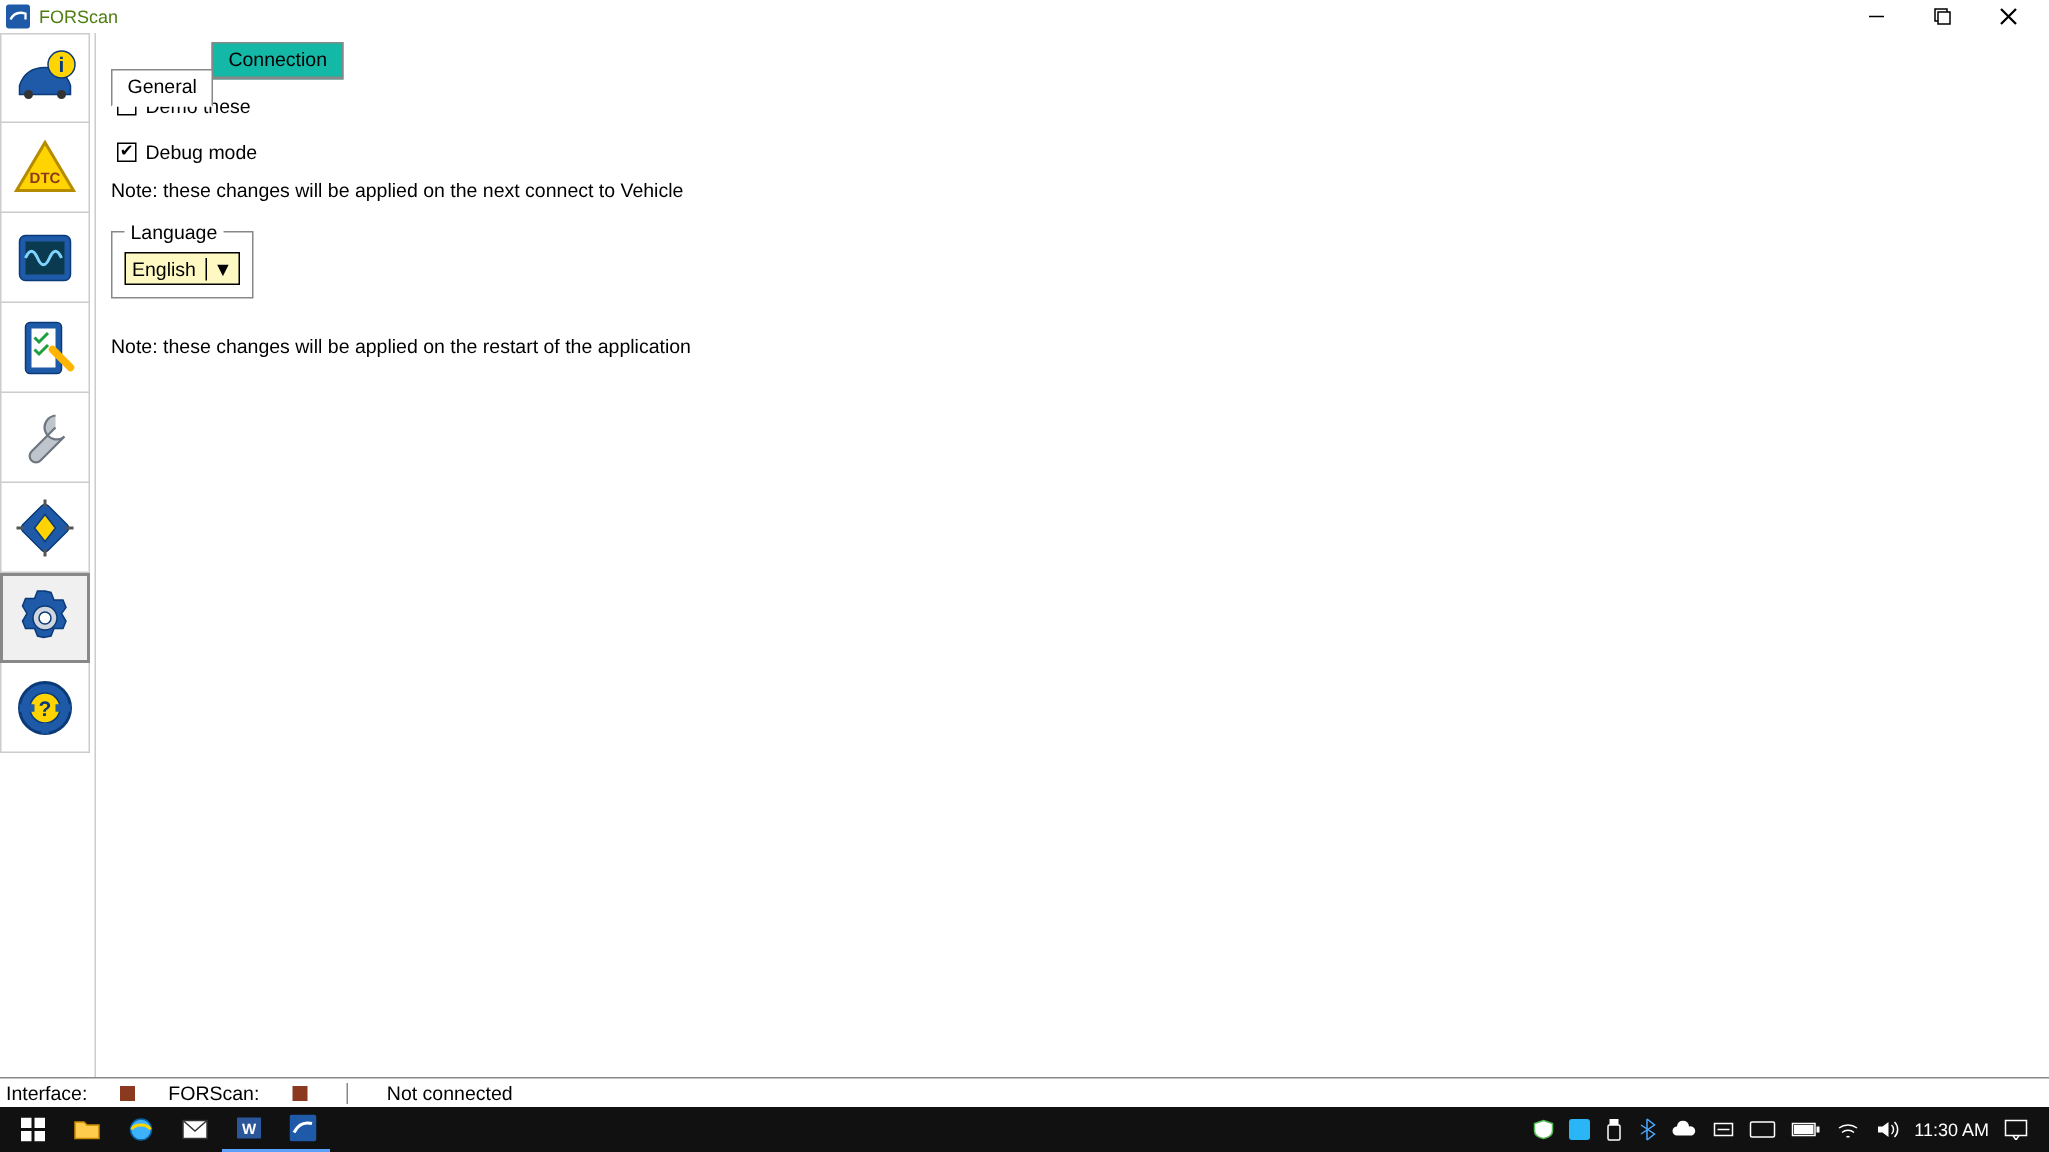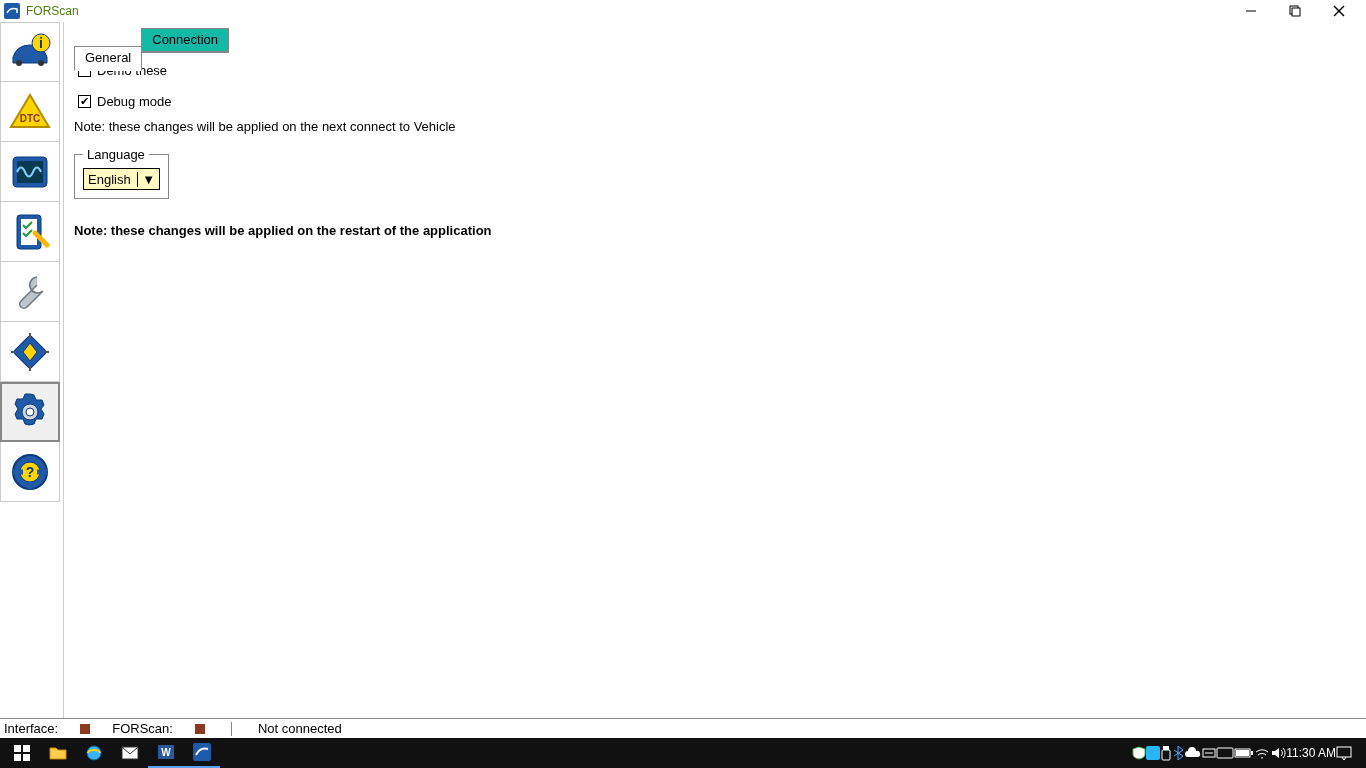--- a/index.html
+++ b/index.html
@@ -43,21 +43,21 @@
 .lang-select { width: 77px; height: 22px; border: 1px solid #000; background: #fef9c3; font-size: 13px; display: flex; align-items: center; justify-content: space-between; padding: 0 4px; margin-top: -10px; }
 .lang-select .dd { border-left: 1px solid #000; padding-left: 4px; }
 
 
 .statusbar { position: absolute; left: 0; right: 0; bottom: 30px; height: 20px; border-top: 1px solid #888; background: #fff; display: flex; align-items: center; padding: 0 4px; font-size: 13px; gap: 22px; }
 .statusbar .sq { width: 10px; height: 10px; background: #8b3a1f; display: inline-block; }
 
 
 .taskbar { position: absolute; bottom: 0; left: 0; right: 0; height: 30px; background: #111; display: flex; align-items: center; padding: 0 4px; color: #fff; }
 .taskbar .tb-item { width: 36px; height: 30px; display: flex; align-items: center; justify-content: center; cursor: pointer; }
-.taskbar .tray { margin-left: auto; display: flex; align-items: center; gap: 0; padding-right: 10px; font-size: 12px; }
+.taskbar .tray { margin-left: auto; display: flex; align-items: center; gap: 10px; padding-right: 10px; font-size: 12px; }
 
 svg { display: block; }
 </style>
 </head>
 <body>
 
 <div class="titlebar">
   <div class="app-icon">
     <svg width="12" height="12" viewBox="0 0 12 12">
         <path d="M1 8 Q4 2 11 4 L11 8" stroke="#fff" stroke-width="1.5" fill="none"></path>
@@ -175,21 +175,21 @@
     <div class="note">Note: these changes will be applied on the next connect to Vehicle</div>
 
     <div class="lang-box">
       <span class="legend">Language</span>
       <div class="lang-select">
         <span>English</span>
         <span class="dd">▼</span>
       </div>
     </div>
 
-    <div class="note" style="margin-top:24px;font-weight:bold;">Note: these changes will be applied on the restart of the application</div>
+    <div class="note" style="margin-top:24px;">Note: these changes will be applied on the restart of the application</div>
   </div>
 </div>
 
 <div class="statusbar">
   <span>Interface:</span>
   <span class="sq"></span>
   <span>FORScan:</span>
   <span class="sq"></span>
   <span style="border-left:1px solid #888; height:14px; margin:0 4px;"></span>
   <span>Not connected</span>

